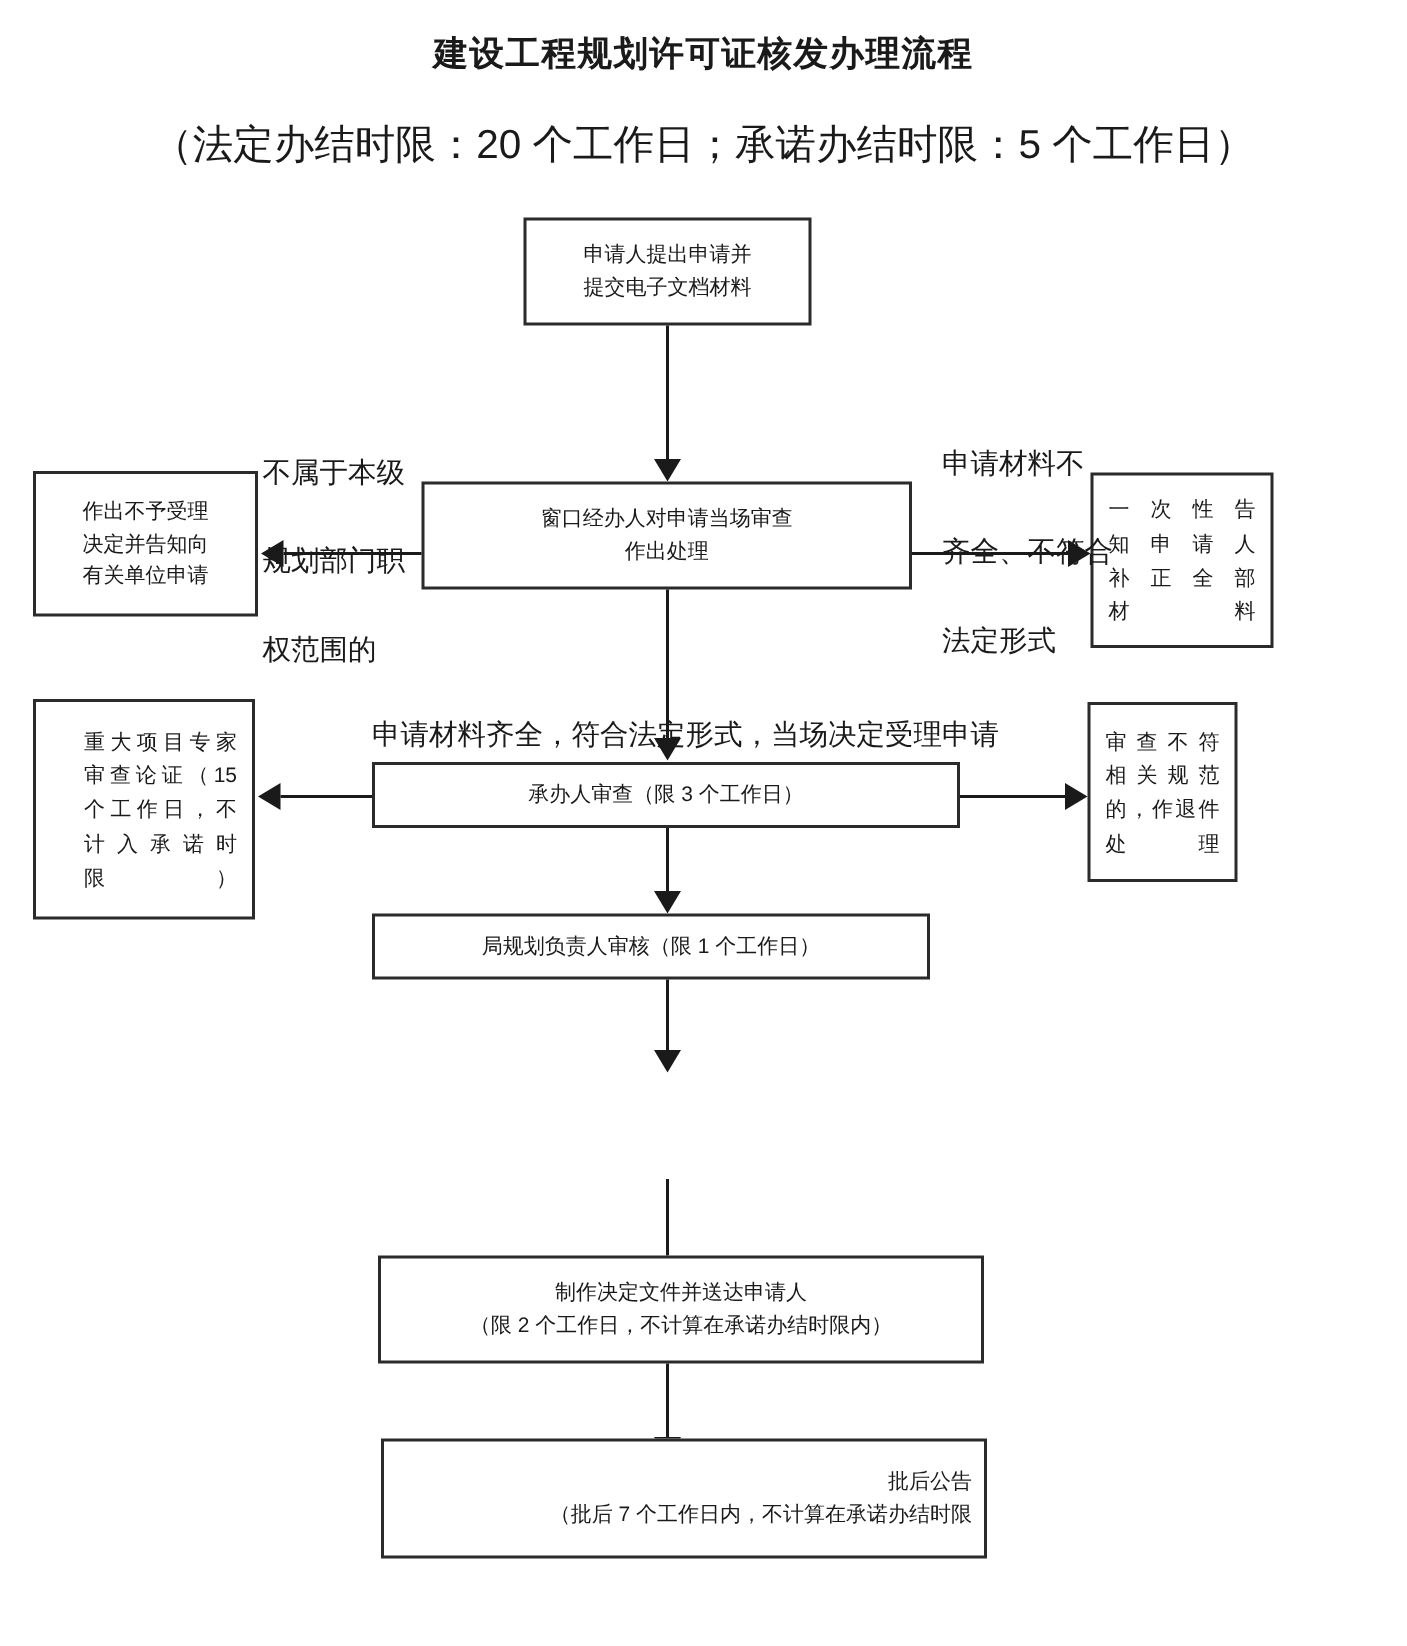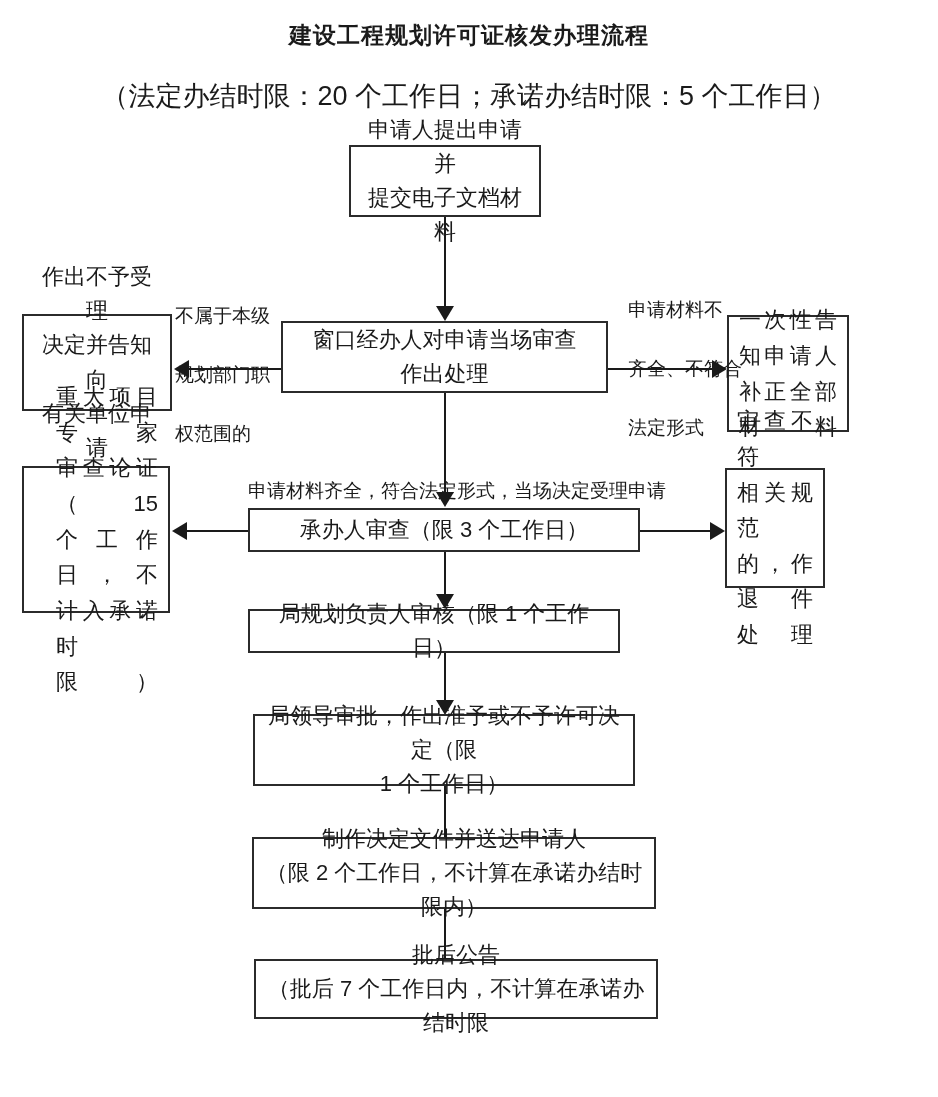--- a/index.html
+++ b/index.html
@@ -44,21 +44,21 @@
   
   .box {
     position: absolute;
     box-sizing: border-box;
     border: 2px solid #2b2b2b;
     background: #ffffff;
     display: flex;
     align-items: center;
     justify-content: center;
     text-align: center;
-    font-size: 22px;
+    font-size: 14px;
     line-height: 1.55;
     padding: 4px 8px;
   }
   .box .txt { display: block; width: 100%; }
   .box.justify {
     text-align: justify;
     text-align-last: justify;
     justify-content: flex-start;
     line-height: 1.62;
     padding: 6px 10px;
@@ -206,40 +206,34 @@
   <div class="vline" style="left:444px; top:552px; height:43px;"></div>
   <div class="arrow-down" style="left:436px; top:594px;"></div>
 
   <div class="box" style="left:248px; top:609px; width:372px; height:44px;">
     <span class="txt">局规划负责人审核（限 1 个工作日）</span>
   </div>
 
   <div class="vline" style="left:444px; top:653px; height:48px;"></div>
   <div class="arrow-down" style="left:436px; top:700px;"></div>
 
-  <div class="box" style="left:253px; top:714px; width:382px; height:72px;">
-    <span class="txt">
-      <span>局领导审批，作出准予或不予许可决定（限</span><br>
-      <span>1 个工作日）</span>
-    </span>
-  </div>
 
   <div class="vline" style="left:444px; top:786px; height:53px;"></div>
   <div class="arrow-down" style="left:436px; top:838px;"></div>
 
   <div class="box" style="left:252px; top:837px; width:404px; height:72px;">
     <span class="txt">
       <span>制作决定文件并送达申请人</span><br>
       <span>（限 2 个工作日，不计算在承诺办结时限内）</span>
     </span>
   </div>
 
   <div class="vline" style="left:444px; top:909px; height:50px;"></div>
   <div class="arrow-down" style="left:436px; top:958px;"></div>
 
-  <div class="box" style="left:254px; top:959px; width:404px; height:60px;">
+  <div class="box" style="left:254px; top:959px; width:404px; height:80px;text-align:right;">
     <span class="txt">
       <span>批后公告</span><br>
       <span>（批后 7 个工作日内，不计算在承诺办结时限</span>
     </span>
   </div>
 
 </div>
 
 </body></html>

